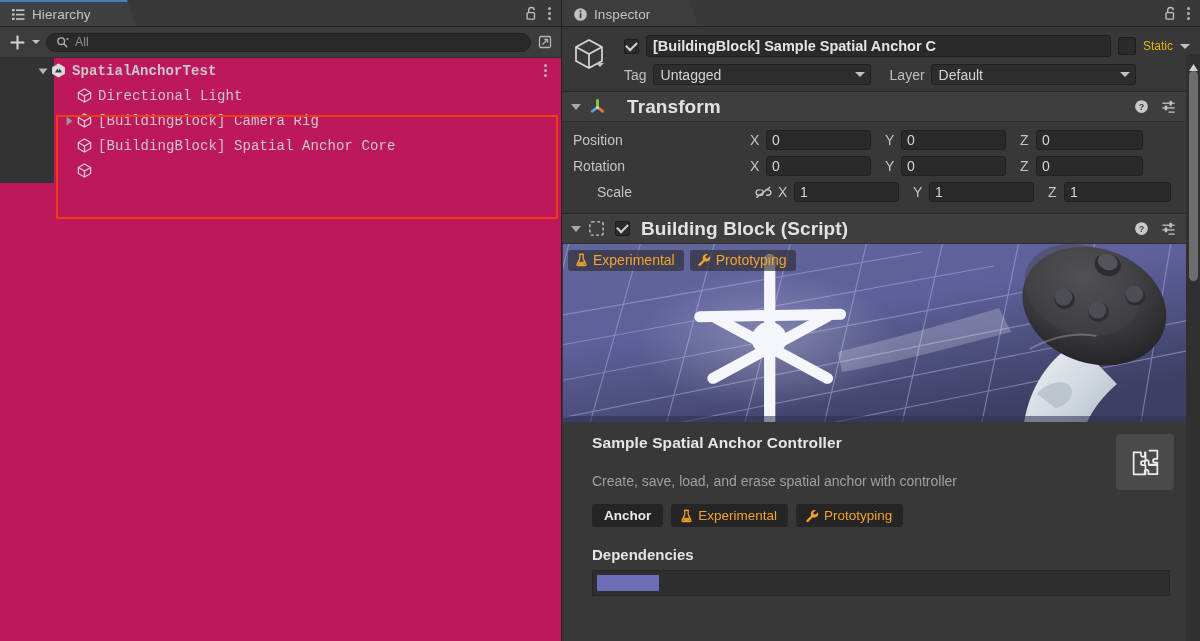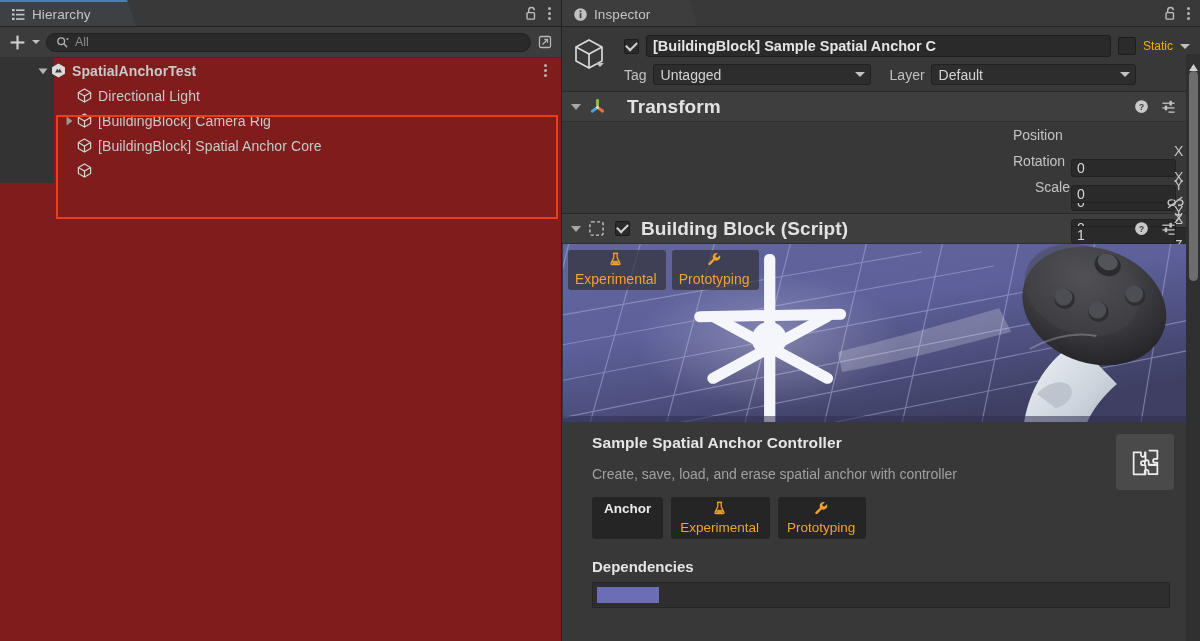--- a/index.html
+++ b/index.html
@@ -56,21 +56,21 @@
   .plus-btn { display:flex; align-items:center; gap:2px; padding: 2px 2px; }
   .search-box {
     flex: 1; height: 19px; background: #2a2a2a; border-radius: 10px;
     display: flex; align-items: center; padding: 0 8px 0 9px; gap: 6px;
     border: 1px solid #212121;
   }
   .search-ph { color: #8c8c8c; font-size: 12.5px; }
   .expand-btn { width: 20px; height: 20px; display:flex; align-items:center; justify-content:center; }
 
   
-  .tree { position: relative; background: #7f1d1d; height: calc(641px - 27px - 31px); }
+  .tree { position: relative; background: #be185d; height: calc(641px - 27px - 31px); font-family: Liberation Mono, monospace; }
   .row {
     height: 25px; display: flex; align-items: center; position: relative;
     color: #c8c8c8; font-size: 14px; white-space: nowrap;
   }
   .row.selected { background: #4d4d4d; }
   .row .indent-guide {
     position:absolute; left:0; top:0; bottom:0; width:54px; background:#333333;
   }
   .row-inner { display:flex; align-items:center; gap:0px; position: relative; z-index: 2; }
   .twisty { width: 14px; height: 25px; display:flex; align-items:center; justify-content:center; }
@@ -122,47 +122,46 @@
   .comp-head {
     height: 30px; background: #3e3e3e; display:flex; align-items:center; gap: 6px;
     padding: 0 8px 0 8px; border-bottom: 1px solid #2f2f2f;
   }
   .foldout { width:12px;height:12px;display:flex;align-items:center;justify-content:center;}
   .tri { width:0;height:0;border-left:5px solid transparent;border-right:5px solid transparent;border-top:6px solid #a8a8a8;}
   .comp-title { color: #e2e2e2; font-size: 19px; font-weight: bold; letter-spacing:.1px; }
   .comp-head-right { margin-left:auto; display:flex; align-items:center; gap: 12px; }
 
   .xform-body { padding: 5px 10px 8px 11px; }
-  .xrow { display:flex; align-items:flex-end; height: 26px; flex-direction: column; }
+  .xrow { display:flex; align-items:center; height: 26px; }
   .xlabel { color:#c3c3c3; font-size:14px; width: 177px; }
   .axis { color:#c6c6c6; font-size:14px; width: 16px; text-align:left; }
   .numfield {
     height: 20px; background: #2a2a2a; border:1px solid #212121; border-radius:3px;
     color:#d6d6d6; font-size:14px; display:flex;align-items:center;padding:0 5px;
   }
   .nf { width: 105px; margin-right: 14px; }
   .nf-last { width: 107px; margin-right: 0; }
   .linkico { width: 22px; margin-right: 4px; display:flex; align-items:center; justify-content:center;}
 
   
   .hero { position: relative; height: 178px; margin: 0 1px; overflow: hidden; }
   .hero-badges { position:absolute; top: 6px; left: 5px; display:flex; gap: 6px; z-index:4;}
   .badge {
     display:flex; align-items:center; gap: 5px; padding: 2px 9px 3px 7px; border-radius: 3px;
     font-size: 14px;
-    flex-direction: column;
   }
   .badge-hero { background: rgba(46,44,49,.66); color: #f0a32e; }
   .badge-dark { background: #252525; color: #eaeaea; font-weight:bold; padding: 4px 12px; font-size:13.5px;}
   .badge-amber { background: #252525; color: #f0a32e; padding: 4px 11px 4px 9px; font-size:13.5px;}
 
   .bb-info { padding: 12px 14px 4px 30px; display:flex; gap: 10px; }
   .bb-text { flex:1; }
   .bb-title { color:#e6e6e6; font-size:15.5px; font-weight:bold; letter-spacing:.1px; }
-  .bb-desc { color:#a0a0a0; font-size:14px; margin-top: 14px; }
+  .bb-desc { color:#a0a0a0; font-size:14px; margin-top: 21px; }
   .bb-tags { display:flex; gap: 8px; margin-top: 15px; }
   .bb-thumb {
     width: 58px; height: 56px; background: #4a4a4a; border-radius: 4px;
     display:flex;align-items:center;justify-content:center; flex: none; margin-right: 12px;
   }
   .deps-title { color:#e4e4e4; font-size:15px; font-weight:bold; padding: 15px 0 0 30px;}
   .dep-row { margin: 7px 30px 0 30px; height: 26px; background:#2e2e2e; border:1px solid #262626; position:relative;}
   .dep-row .bar { position:absolute; left:4px; top:4px; width: 62px; height: 16px; background:#6b6eb5;}
 
   

